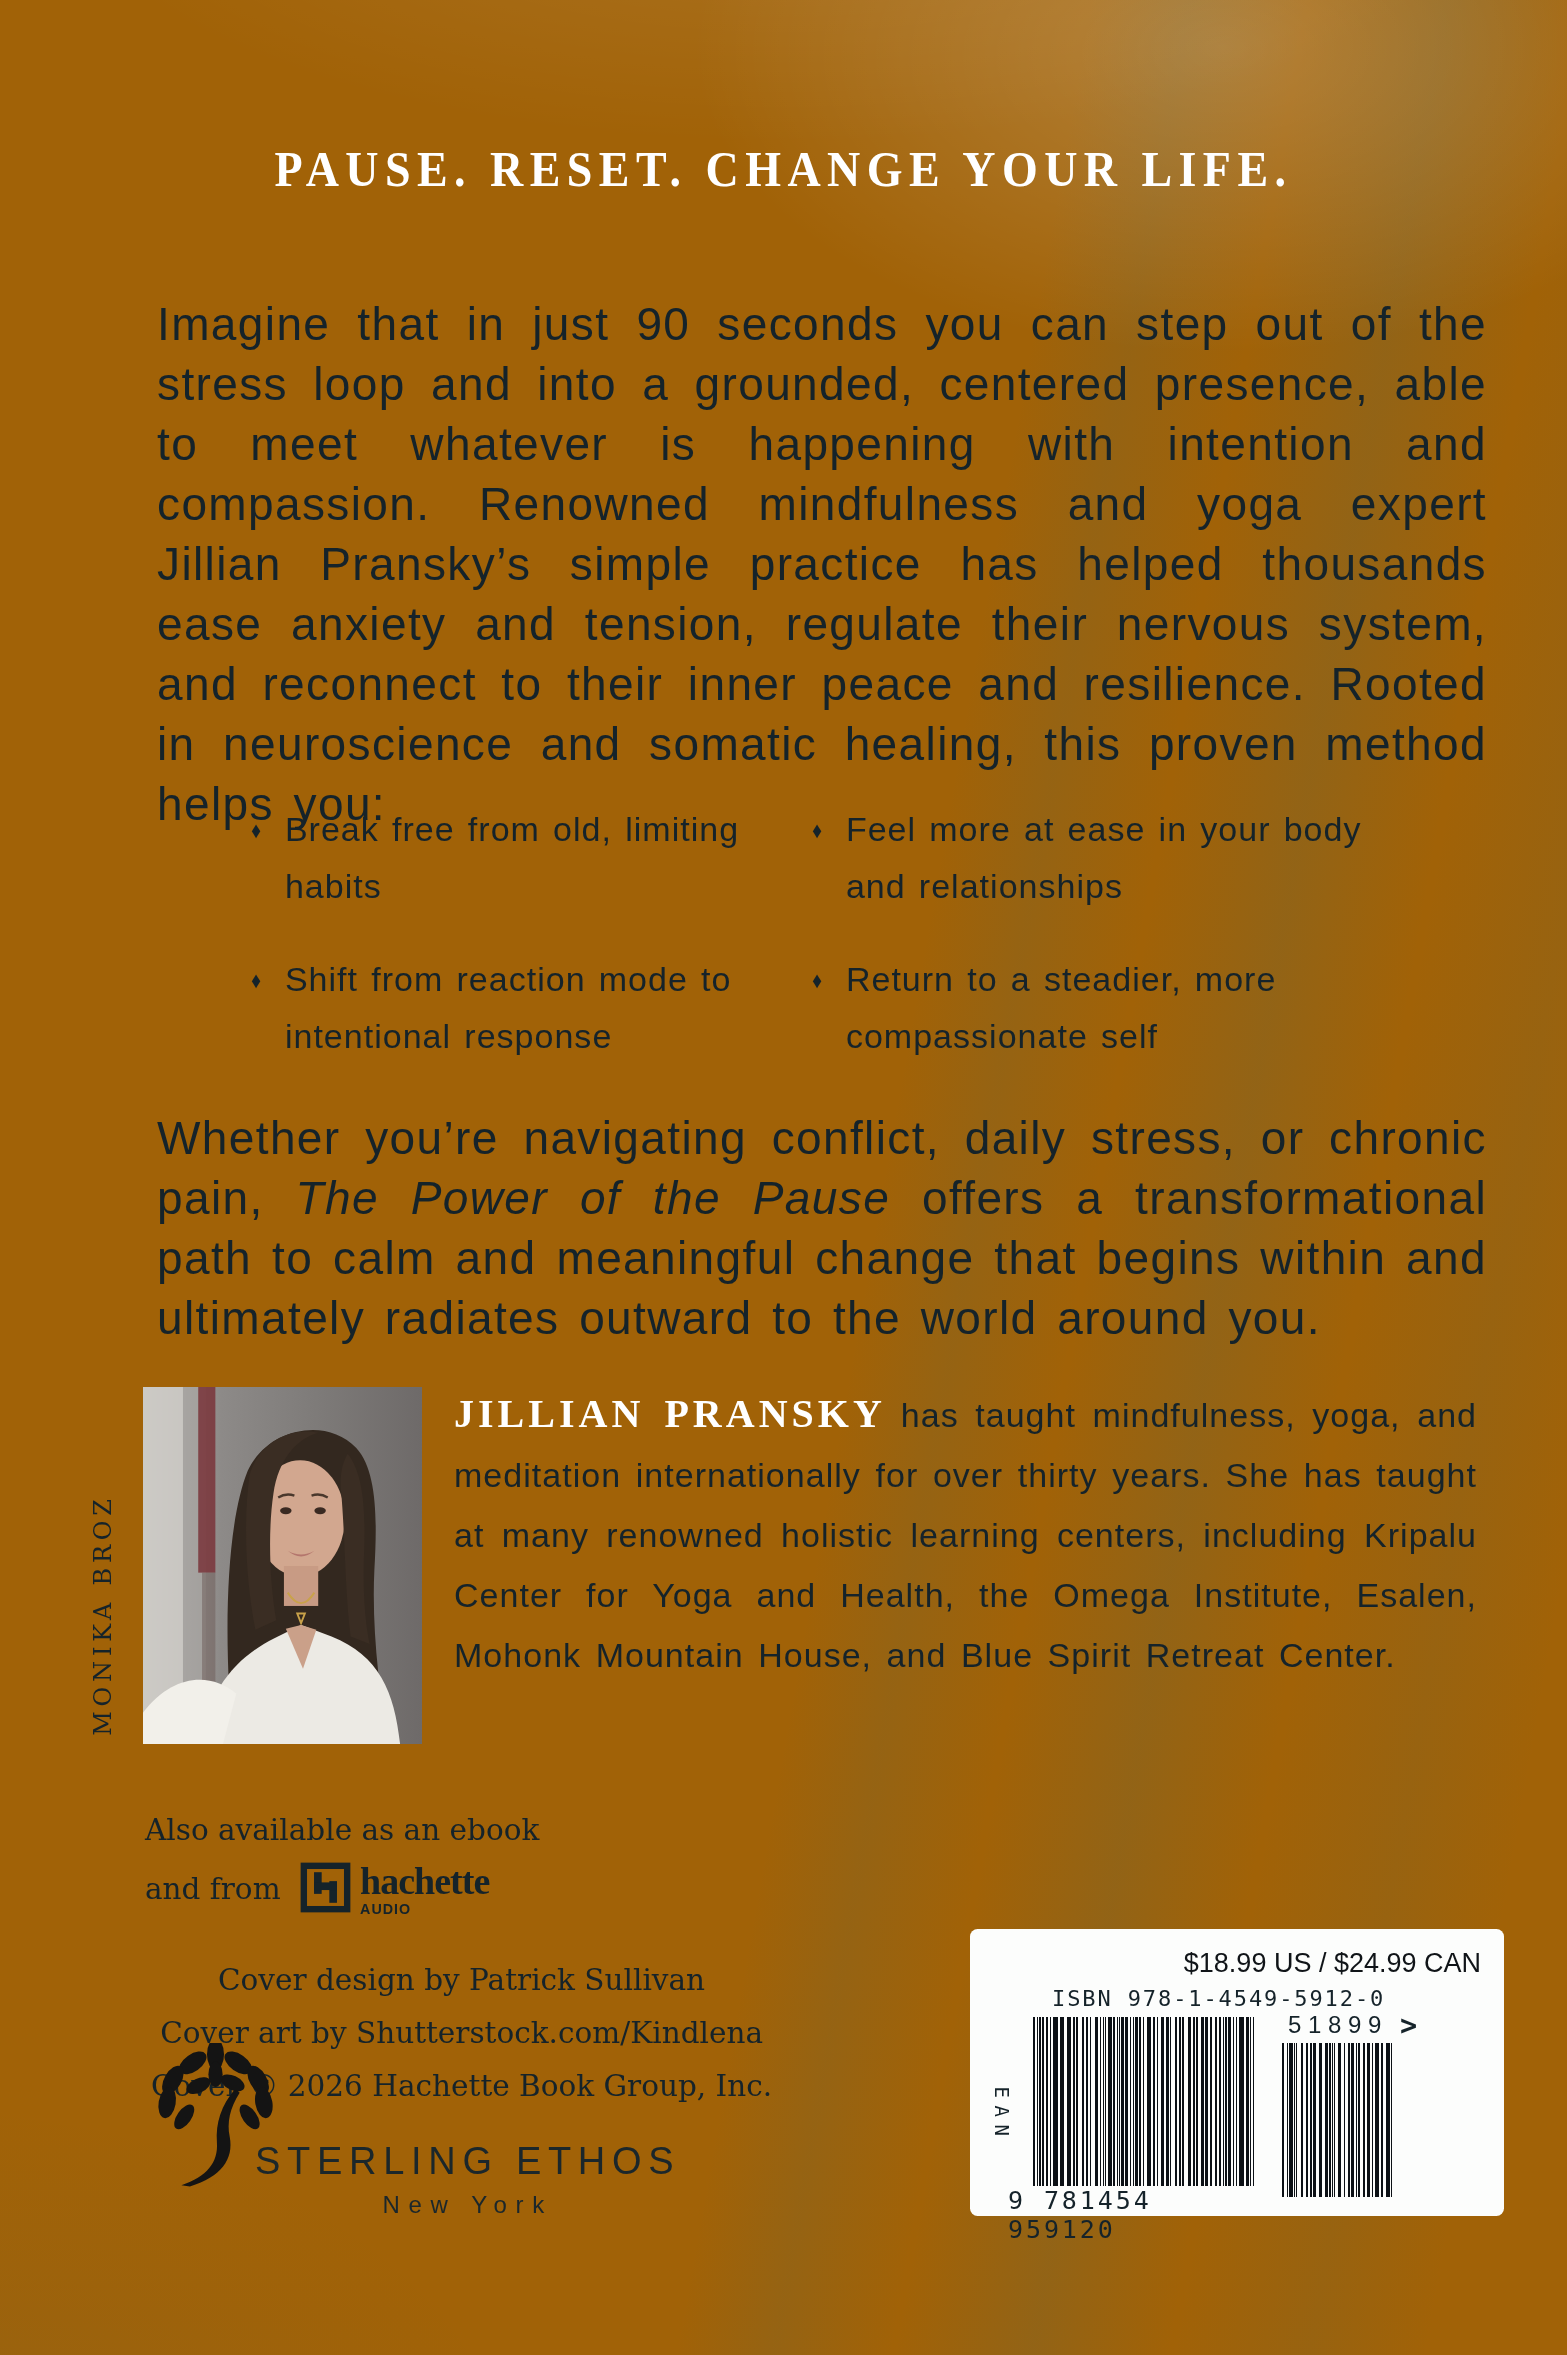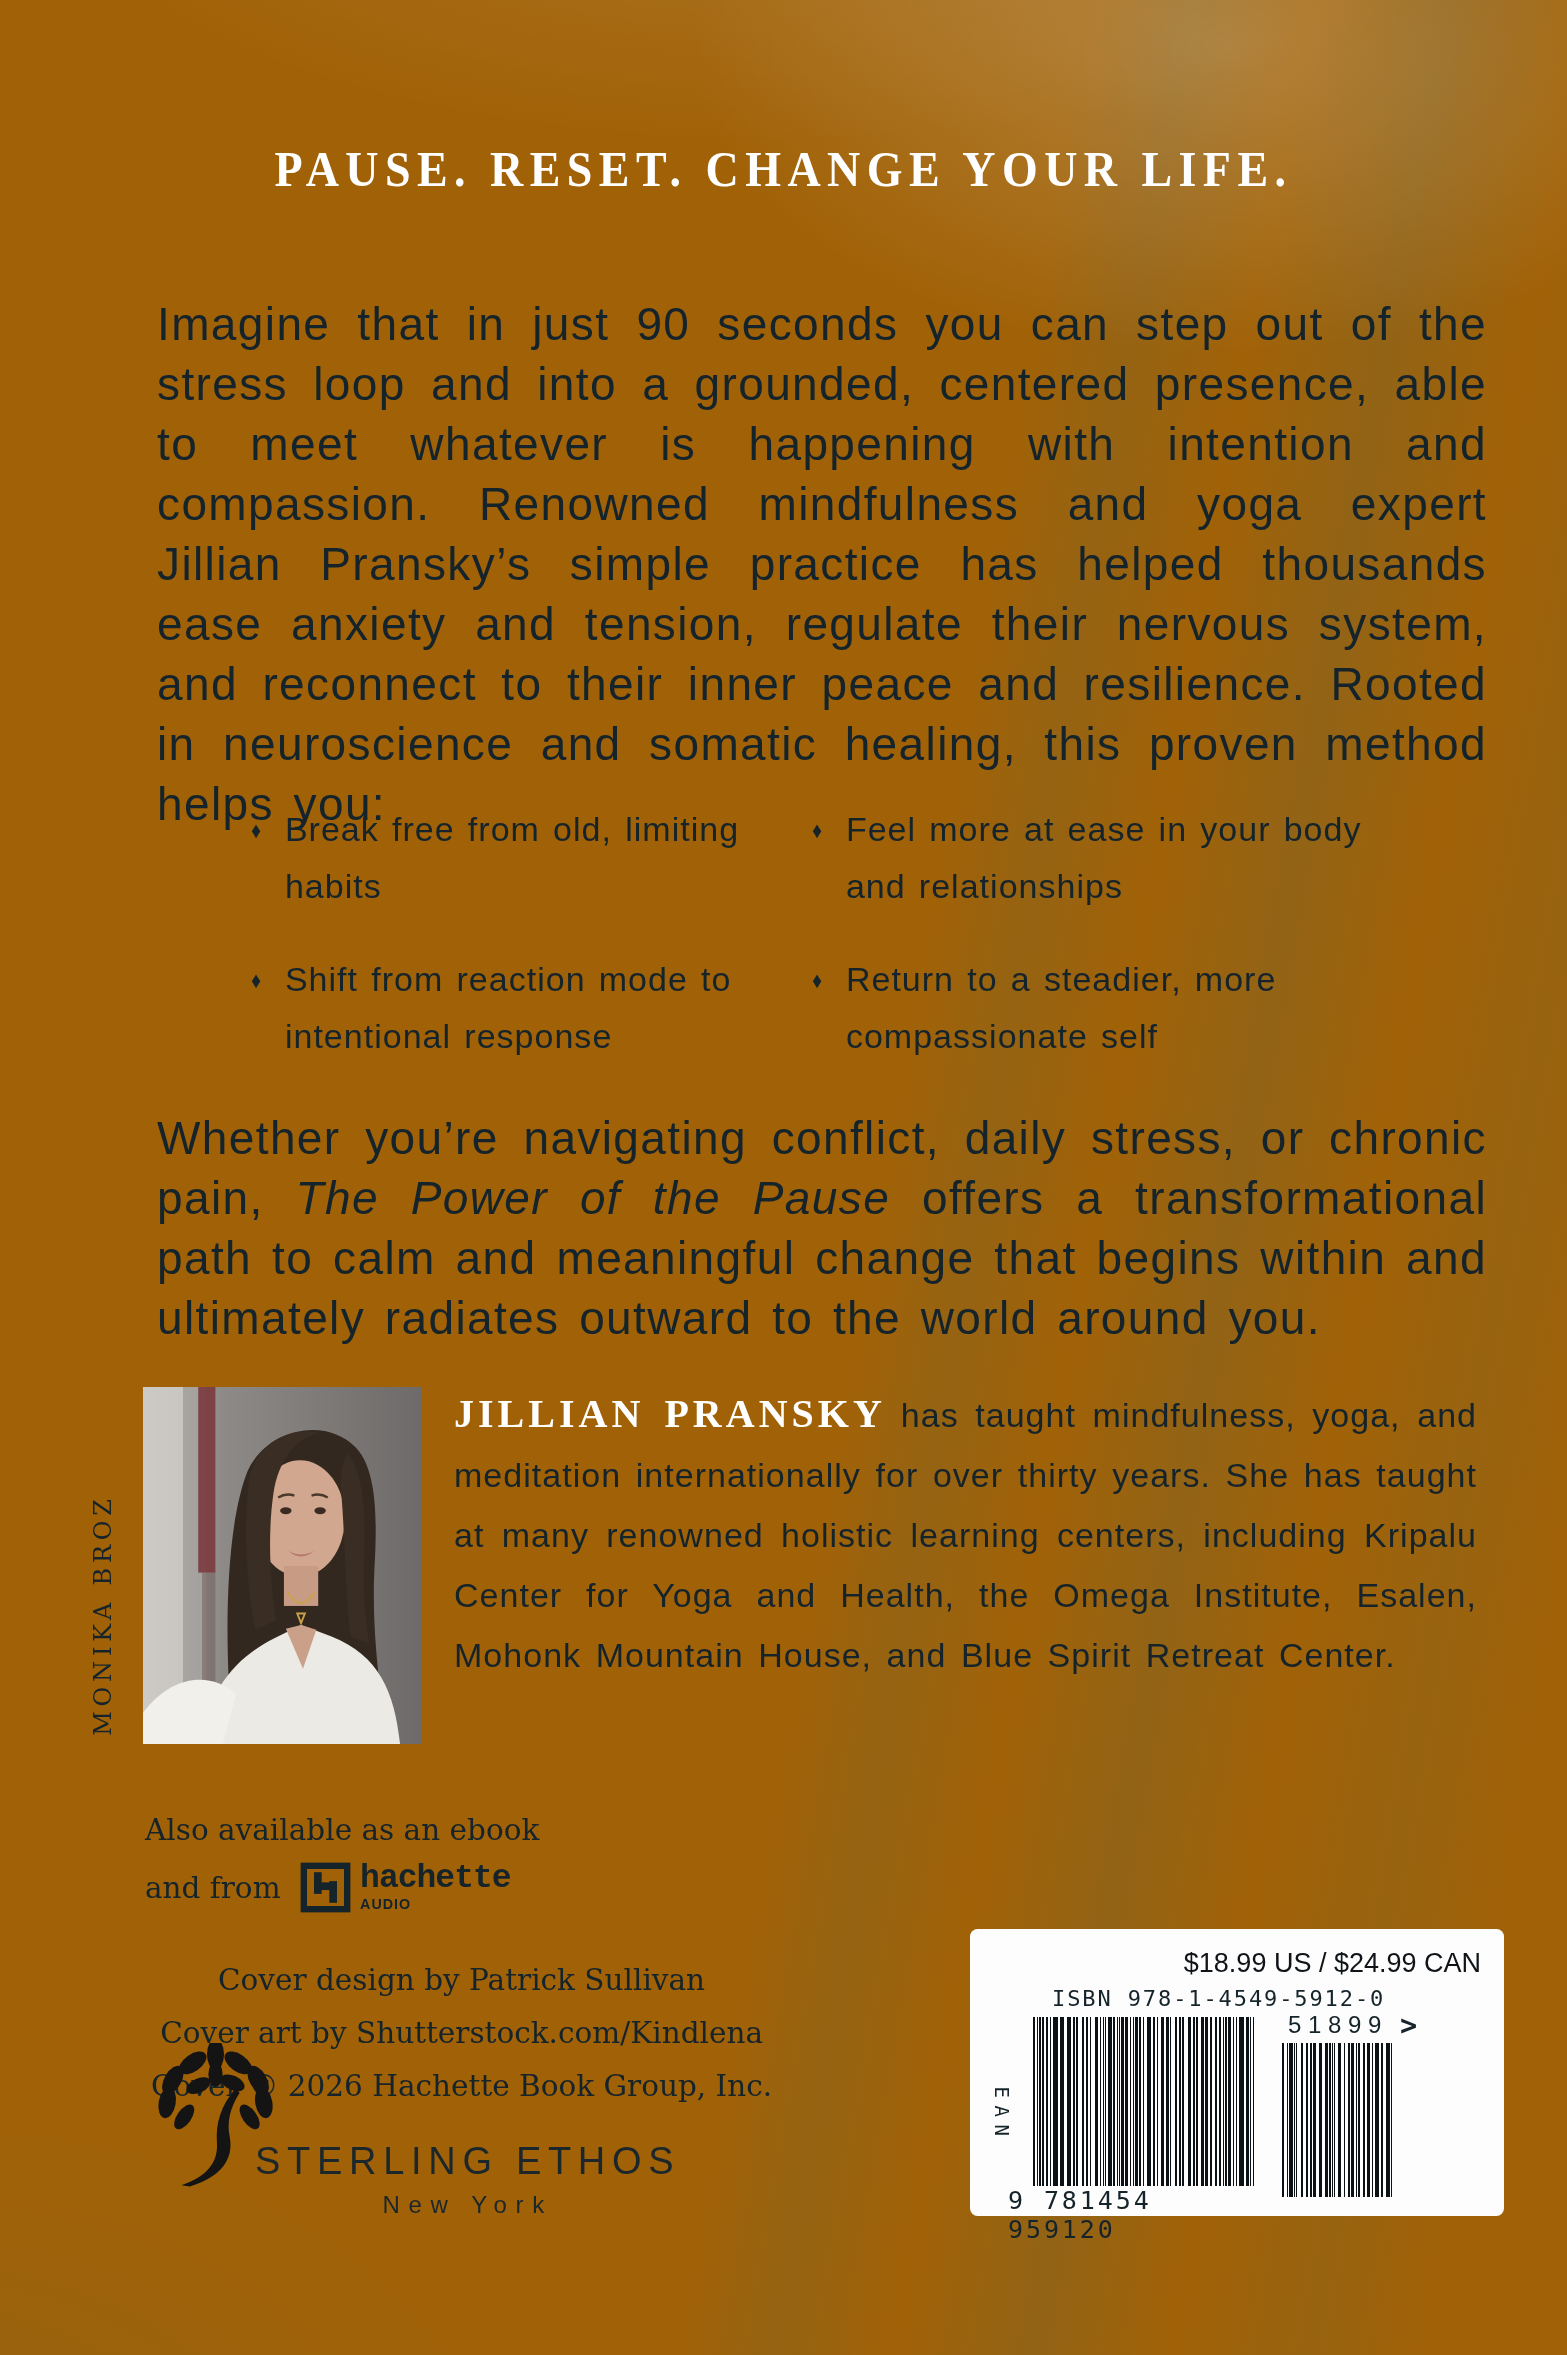--- a/index.html
+++ b/index.html
@@ -64,22 +64,22 @@
   }
 
   
   .serif-line { position:absolute; margin:0; font-family:"DejaVu Serif", serif;
                 font-size:29.5px; color:#15232a; }
   .ebook-line1 { left:145px; top:1813px; }
   .ebook-line2 { left:145px; top:1862px; display:flex; align-items:center; gap:19px; }
   .hachette-logo { display:flex; align-items:flex-start; gap:9.5px; }
   .hachette-logo svg { width:51px; height:51px; display:block; }
   .hachette-word-wrap { display:flex; flex-direction:column; line-height:1; }
-  .hachette-word { font-family:Liberation Mono, monospace; font-weight:700;
-                   font-size:33px; letter-spacing:-1px; color:#15232a; }
+  .hachette-word { font-family:Liberation Serif, serif; font-weight:700;
+                   font-size:38px; letter-spacing:-1px; color:#15232a; }
   .hachette-sub  { font-family:"Liberation Sans", sans-serif; font-weight:700;
                    font-size:14.3px; letter-spacing:1px; margin-top:1.9px; color:#15232a; }
   .credits { position:absolute; left:145px; top:1948px; margin:6px; padding:0; list-style:none;text-align:center; }
   .credits li { font-family:"DejaVu Serif", serif; font-size:29.5px; line-height:53px; }
 
   
   .publisher-logo { position:absolute; left:150px; top:2043px; width:131px; height:145px; }
   .publisher-logo svg { display:block; width:100%; height:100%; }
   .publisher-text { position:absolute; left:255px; top:2140px; text-align:center; }
   .publisher-name { font-size:38px; letter-spacing:6.7px; color:#1b272b; font-weight:400; }

